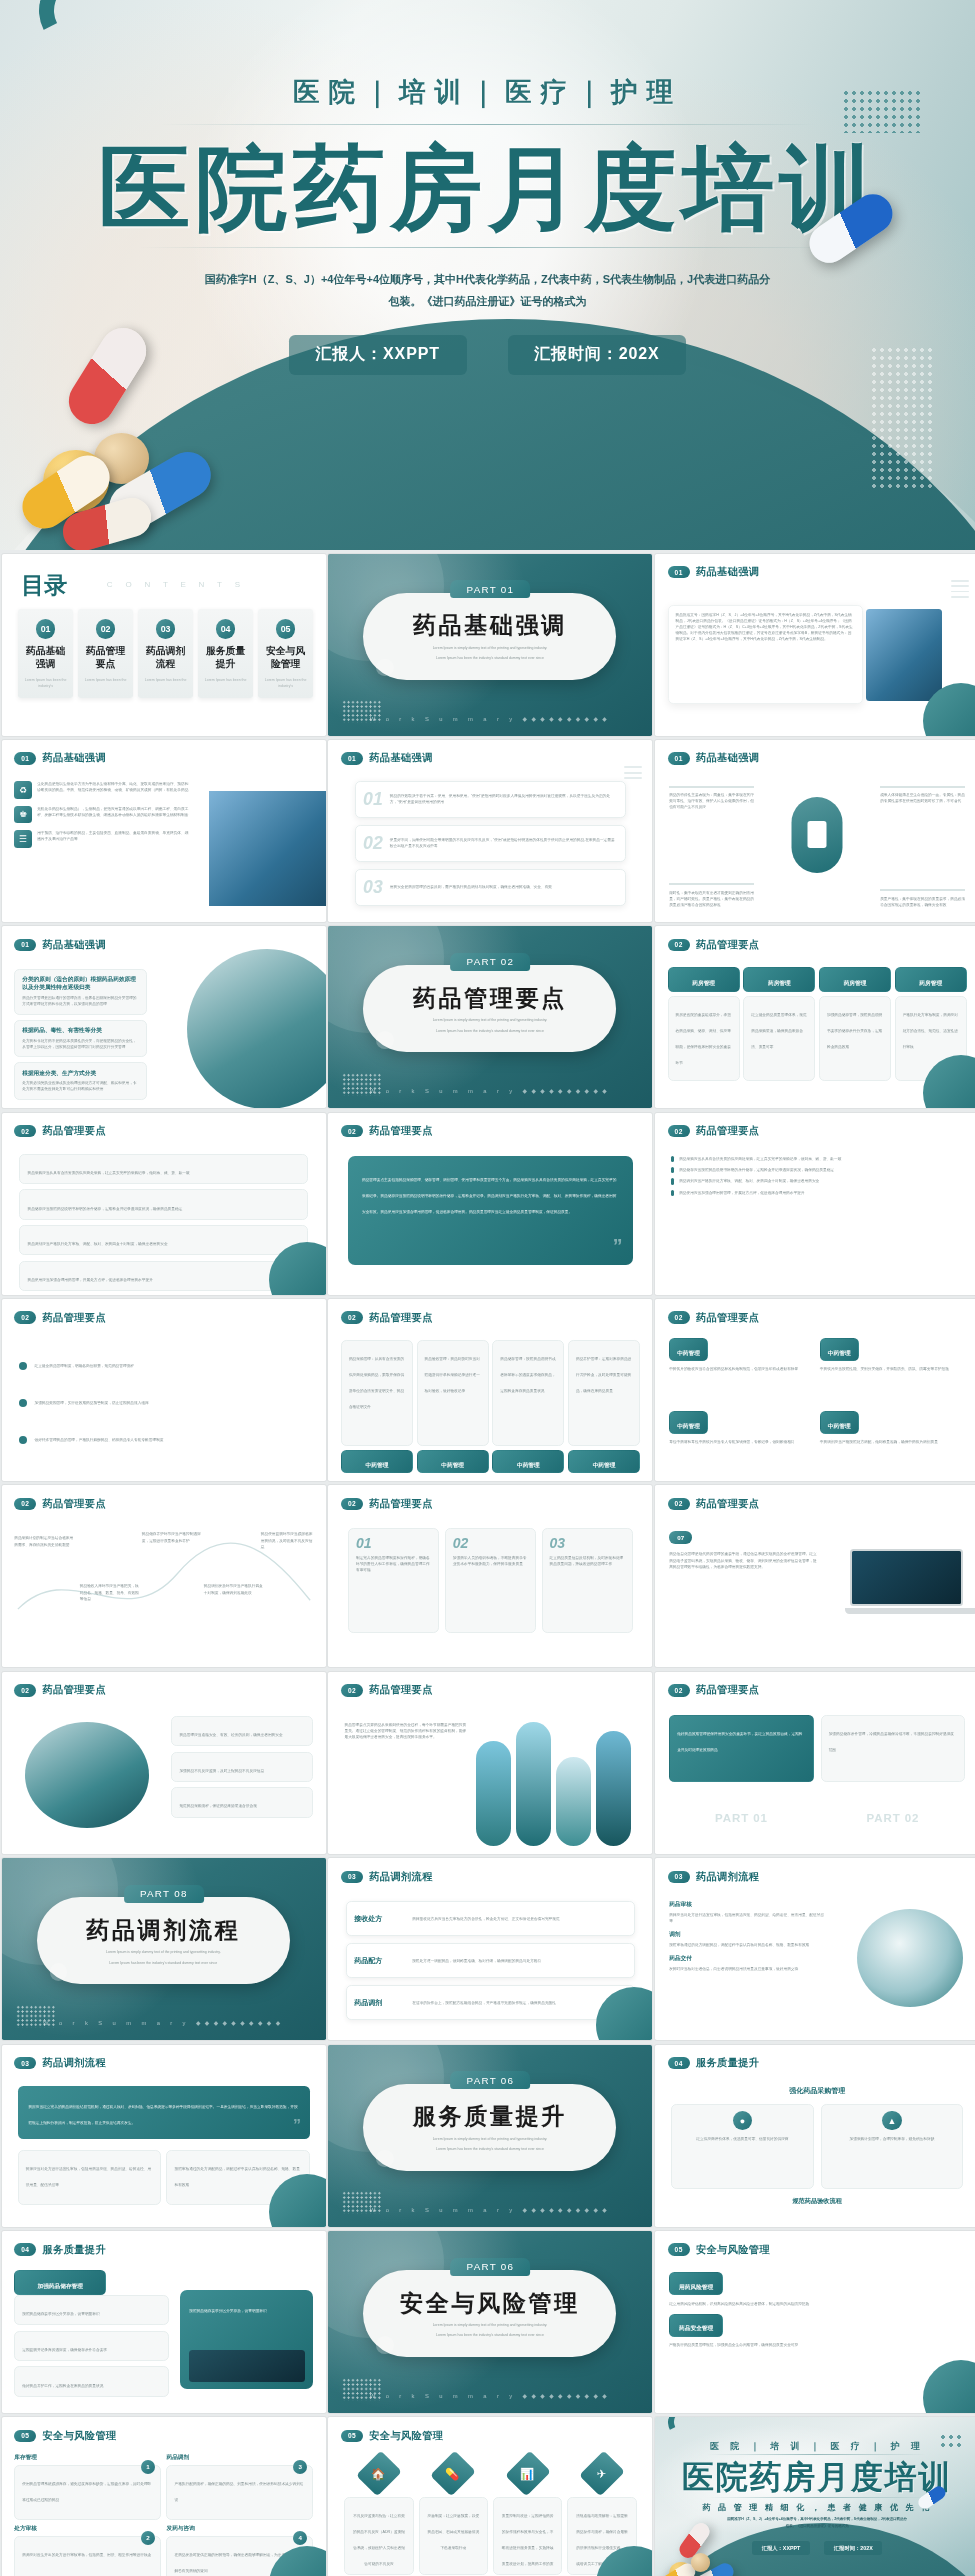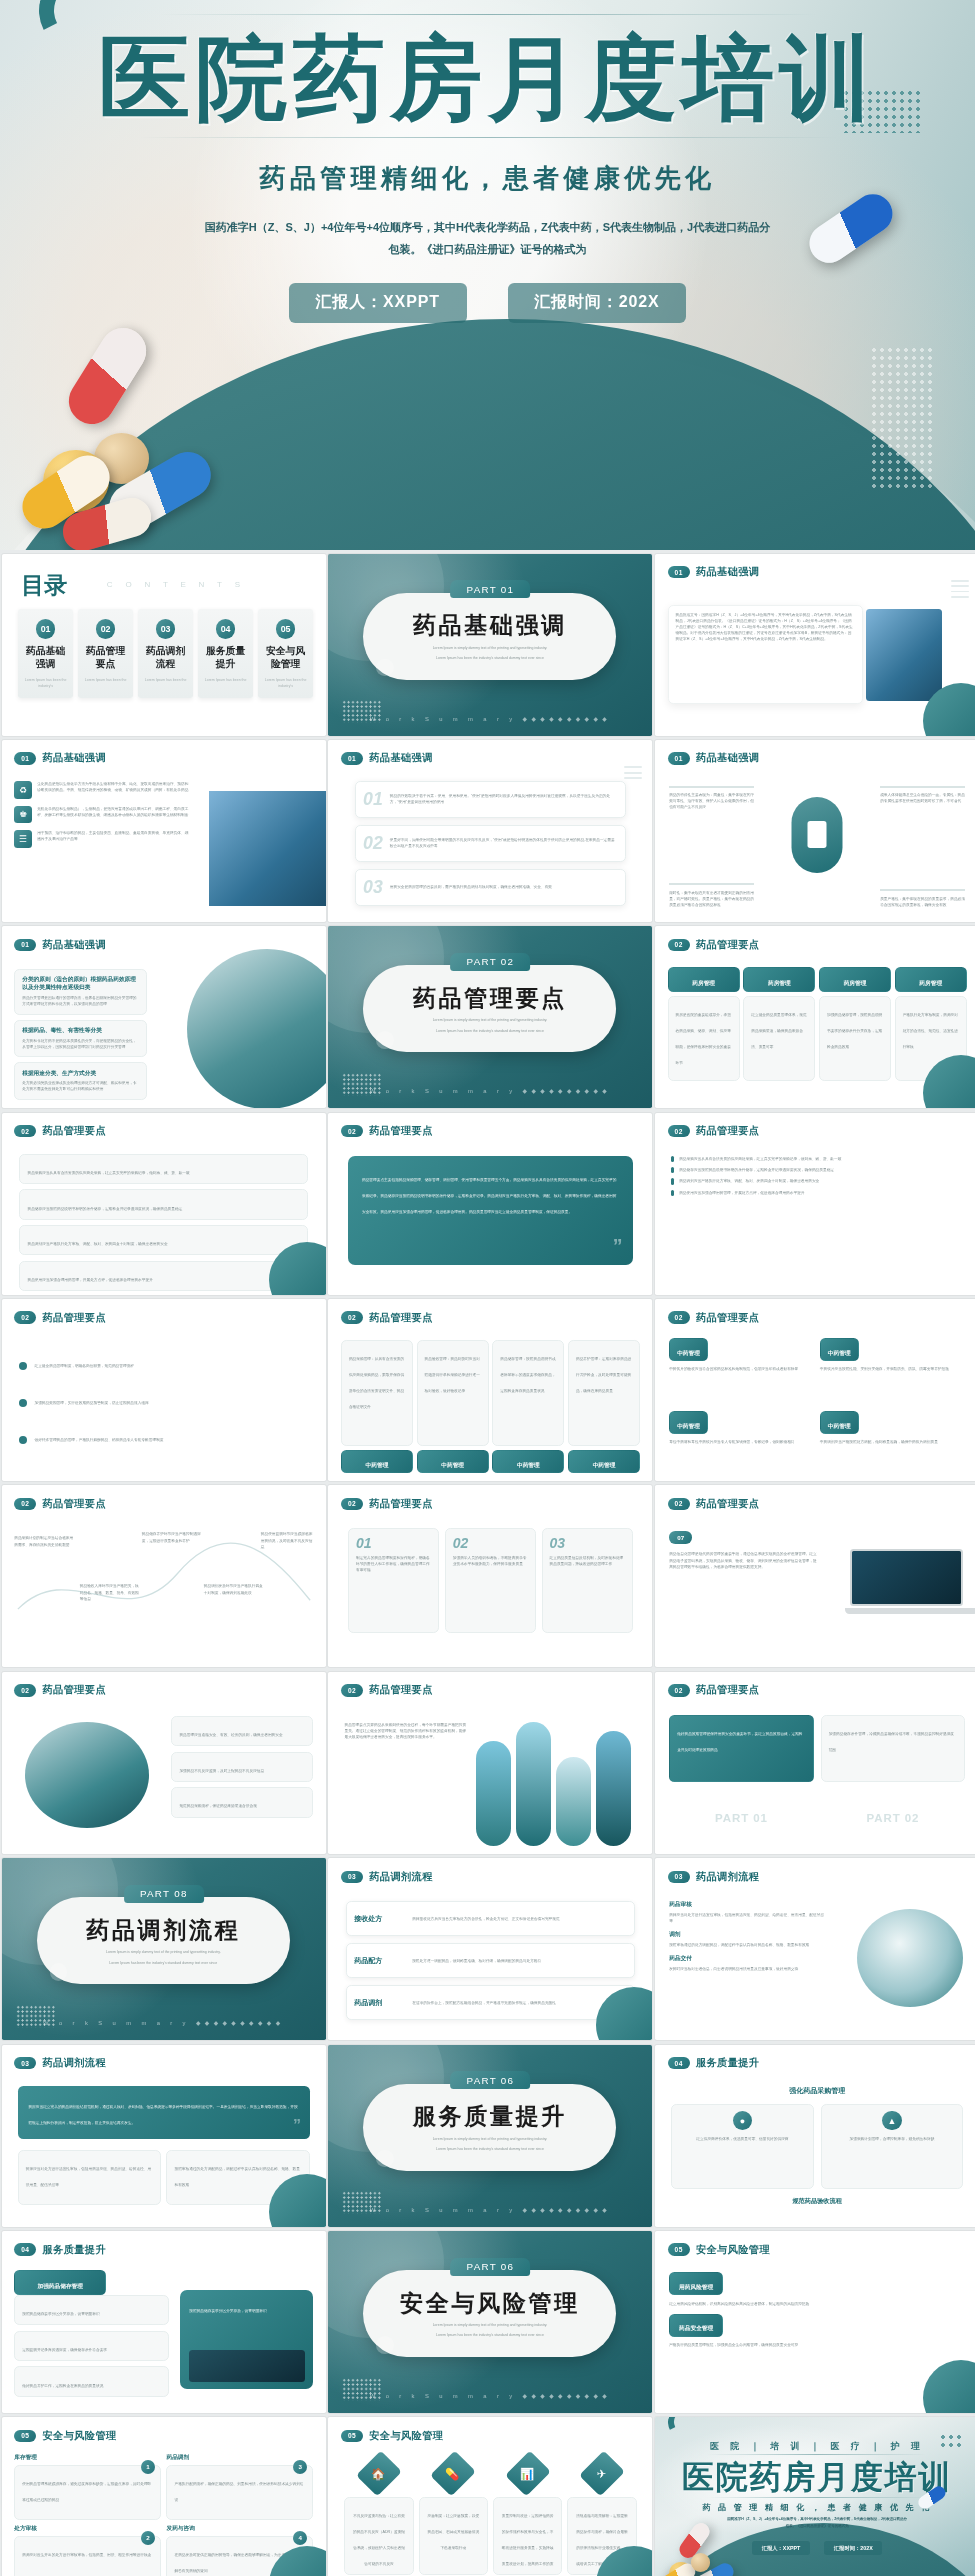--- a/index.html
+++ b/index.html
@@ -280,24 +280,24 @@
 
 <div class="hero">
   <div class="hero-photo"></div>
   <div class="hero-wave-2"></div>
   <div class="hero-wave"></div>
   <div class="hero-corner"></div>
   <div class="dot-grid hero-dots-tr"></div>
   <div class="dot-grid hero-dots-br"></div>
 
   <div class="hero-inner">
+    <div class="hero-kicker">医院｜培训｜医疗｜护理</div>
     <div class="hero-rule"></div>
     <div class="hero-title">医院药房月度培训</div>
     <div class="hero-rule2"></div>
-    <div class="hero-sub">药品管理精细化，患者健康优先化</div>
     <div class="hero-desc">国药准字H（Z、S、J）+4位年号+4位顺序号，其中H代表化学药品，Z代表中药，S代表生物制品，J代表进口药品分包装。《进口药品注册证》证号的格式为</div>
     <div class="hero-meta">
       <div class="hero-pill">汇报人：XXPPT</div>
       <div class="hero-pill">汇报时间：202X</div>
     </div>
   </div>
 
   <div class="hero-pills-img">
     <div class="pill tan"></div>
     <div class="pill red"></div>

